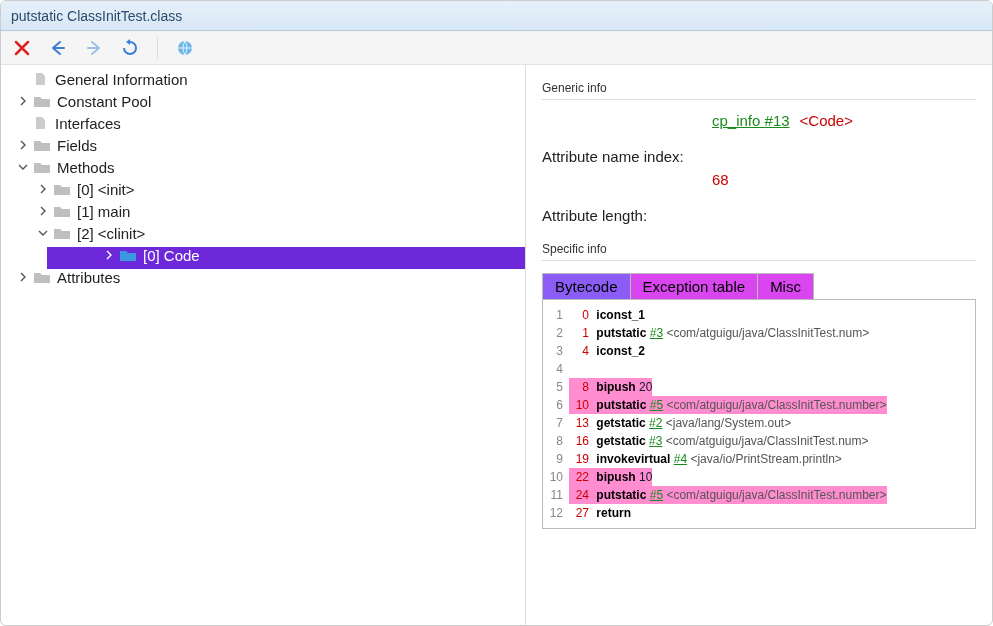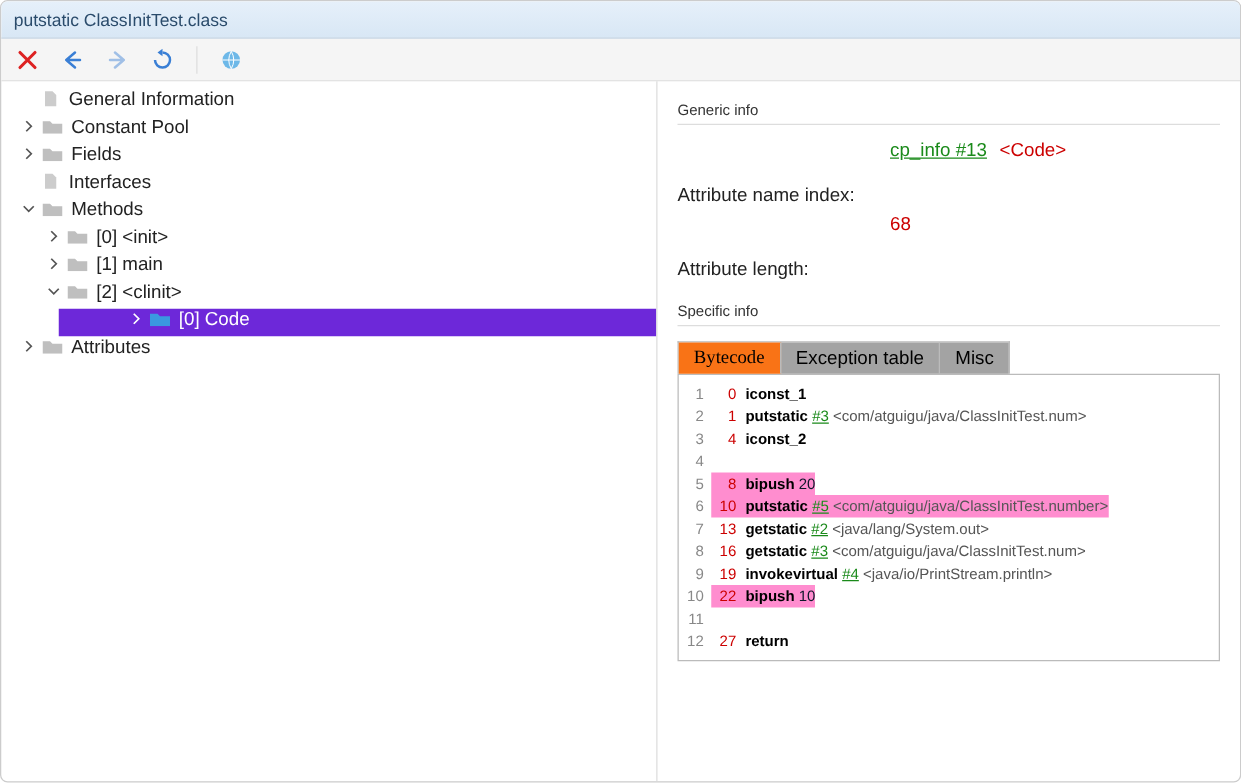--- a/index.html
+++ b/index.html
@@ -16,23 +16,23 @@
   .tree-icon { width: 18px; height: 16px; display: flex; align-items: center; justify-content: center; margin-right: 6px; }
   .tree-spacer { display: inline-block; }
   .detail-panel { flex: 1; padding: 10px 16px; overflow: auto; }
   .section-title { font-size: 12px; color: #333; margin: 6px 0 4px 0; }
   .hr { border: none; border-top: 1px solid #ddd; margin: 2px 0 12px 0; }
   .kv-row { display: flex; font-size: 15px; margin: 6px 0; }
   .kv-label { width: 170px; color: #222; margin-top: 36px; }
   .kv-val-link { color: #1a8a1a; text-decoration: underline; cursor: pointer; }
   .kv-val-red { color: #c00; margin-left: 10px; }
   .tabs { display: flex; margin-top: 8px; border: 1px solid #bbb; border-bottom: none; width: fit-content; }
-  .tab { padding: 4px 12px; font-size: 15px; border-right: 1px solid #bbb; background: #a3a3a3; cursor: pointer; }
+  .tab { padding: 4px 12px; font-size: 15px; border-right: 1px solid #bbb; background: #d946ef; cursor: pointer; }
   .tab:last-child { border-right: none; }
-  .tab.active { background: #f97316; font-family: Liberation Serif, serif; }
+  .tab.active { background: #8b5cf6; }
   .bytecode-box { border: 1px solid #bbb; padding: 6px 4px; font-family: "Courier New", monospace; font-size: 12px; line-height: 18px; }
   .bc-row { display: flex; align-items: center; }
   .bc-gutter { width: 22px; text-align: right; color: #888; padding-right: 6px; }
   .bc-line { }
   .bc-offset { color: #c00; display: inline-block; width: 20px; text-align: right; margin-right: 4px; }
   .bc-op { font-weight: bold; }
   .bc-ref { color: #1a8a1a; text-decoration: underline; }
   .bc-num { color: #0f172a; }
   .bc-comment { color: #555; }
   .bc-hl { background: #ff8dcf; }
@@ -94,40 +94,40 @@
           </svg>
         </span>
       <span class="tree-icon">
           <svg width="16" height="12" viewBox="0 0 16 12">
             <path d="M0 2 L6 2 L8 4 H16 V12 H0 Z" fill="#bfbfbf"></path>
           </svg>
         </span>
       <span>Constant Pool</span>
     </div>
     <div class="tree-row">
-      <span class="chevron">
-          <svg width="10" height="10" viewBox="0 0 10 10">
-            <path d="M3 1 L7 5 L3 9" stroke="#555" stroke-width="1.4" fill="none"></path>
-          </svg>
-        </span>
-      <span class="tree-icon">
-          <svg width="16" height="12" viewBox="0 0 16 12">
-            <path d="M0 2 L6 2 L8 4 H16 V12 H0 Z" fill="#bfbfbf"></path>
-          </svg>
-        </span>
-      <span>Fields</span>
-    </div>
-    <div class="tree-row">
       <span class="tree-spacer" style="width:16px"></span>
       <span class="tree-icon">
           <svg width="14" height="14" viewBox="0 0 14 14">
             <path d="M3 1 H9 L12 4 V13 H3 Z" fill="#ccc"></path>
           </svg>
         </span>
       <span>Interfaces</span>
+    </div>
+    <div class="tree-row">
+      <span class="chevron">
+          <svg width="10" height="10" viewBox="0 0 10 10">
+            <path d="M3 1 L7 5 L3 9" stroke="#555" stroke-width="1.4" fill="none"></path>
+          </svg>
+        </span>
+      <span class="tree-icon">
+          <svg width="16" height="12" viewBox="0 0 16 12">
+            <path d="M0 2 L6 2 L8 4 H16 V12 H0 Z" fill="#bfbfbf"></path>
+          </svg>
+        </span>
+      <span>Fields</span>
     </div>
     <div class="tree-row">
       <span class="chevron">
           <svg width="10" height="10" viewBox="0 0 10 10">
             <path d="M1 3 L5 7 L9 3" stroke="#555" stroke-width="1.4" fill="none"></path>
           </svg>
         </span>
       <span class="tree-icon">
           <svg width="16" height="12" viewBox="0 0 16 12">
             <path d="M0 2 L6 2 L8 4 H16 V12 H0 Z" fill="#bfbfbf"></path>
@@ -263,20 +263,21 @@
         <div class="bc-row">
           <span class="bc-gutter">9</span>
           <span class="bc-line"><span class="bc-offset">19</span> <span class="bc-op">invokevirtual</span> <span class="bc-ref">#4</span> <span class="bc-comment">&lt;java/io/PrintStream.println&gt;</span></span>
         </div>
         <div class="bc-row">
           <span class="bc-gutter">10</span>
           <span class="bc-line bc-hl"><span class="bc-offset">22</span> <span class="bc-op">bipush</span> <span class="bc-num">10</span></span>
         </div>
         <div class="bc-row">
           <span class="bc-gutter">11</span>
+          <span class="bc-line bc-hl"><span class="bc-offset">24</span> <span class="bc-op">putstatic</span> <span class="bc-ref">#5</span> <span class="bc-comment">&lt;com/atguigu/java/ClassInitTest.number&gt;</span></span>
         </div>
         <div class="bc-row">
           <span class="bc-gutter">12</span>
           <span class="bc-line"><span class="bc-offset">27</span> <span class="bc-op">return</span></span>
         </div>
       </div>
   </div>
 </div>
 
 </body></html>

